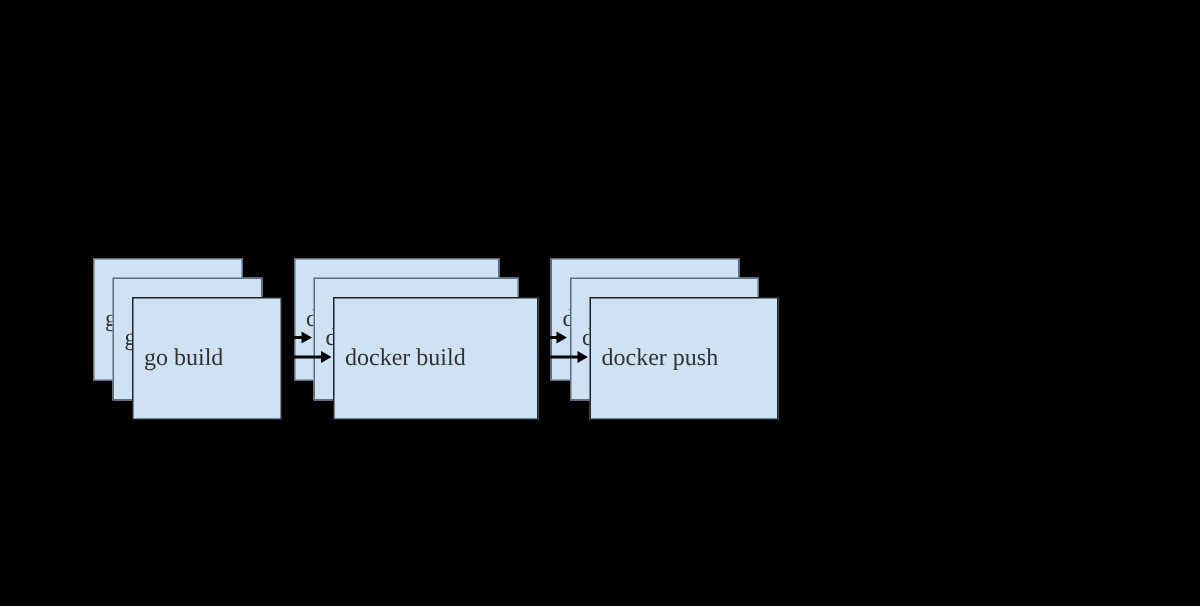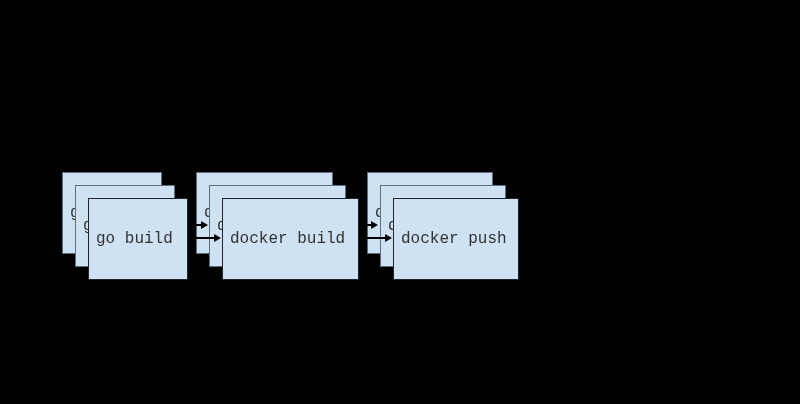--- a/index.html
+++ b/index.html
@@ -6,21 +6,21 @@
     margin: 0;
     padding: 0;
     background: #000;
   }
   .canvas {
     position: relative;
     width: 676px;
     height: 404px;
     background: var(--bg, #000000);
     overflow: hidden;
-    font-family: Liberation Mono, monospace;
+    font-family: Liberation Serif, serif;
   }
   .box {
     position: absolute;
     box-sizing: border-box;
     background: var(--fill, #cfe2f3);
     display: flex;
     align-items: center;
     padding-left: 7px;
     font-size: 16px;
     color: var(--txt, #323232);

